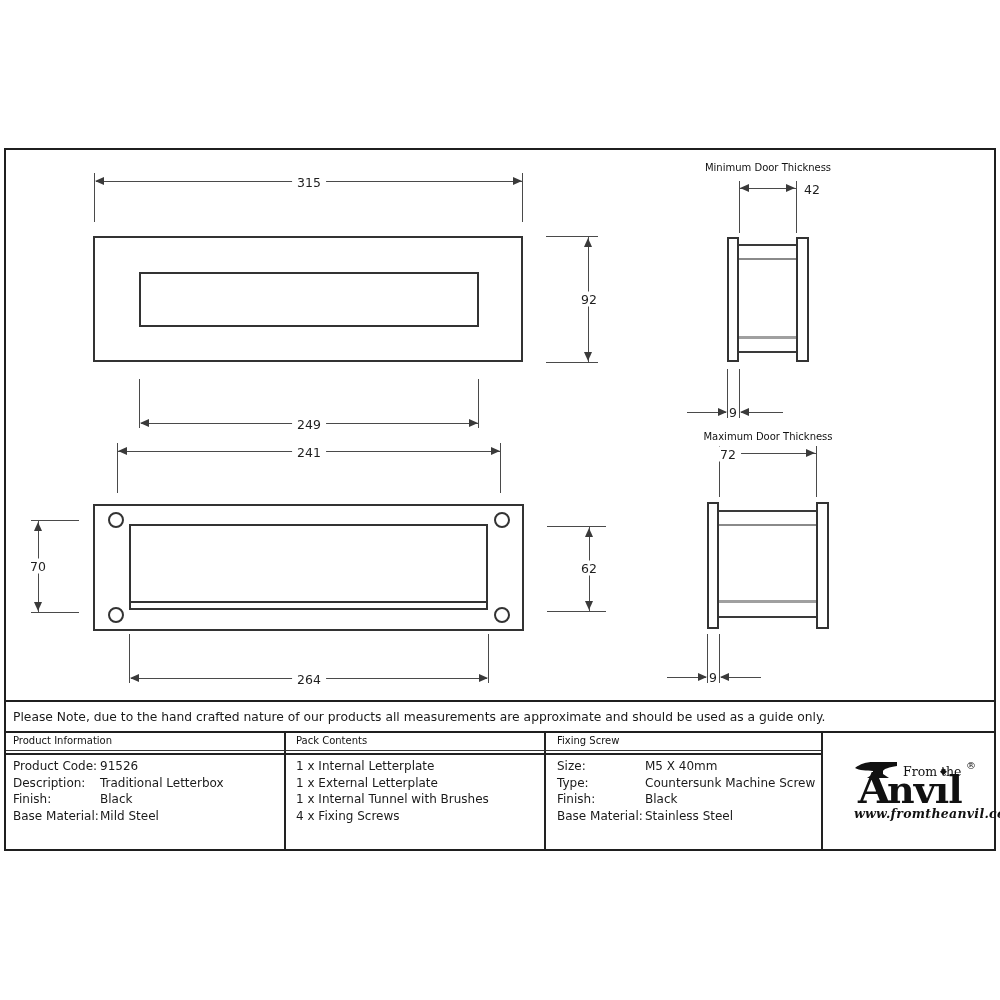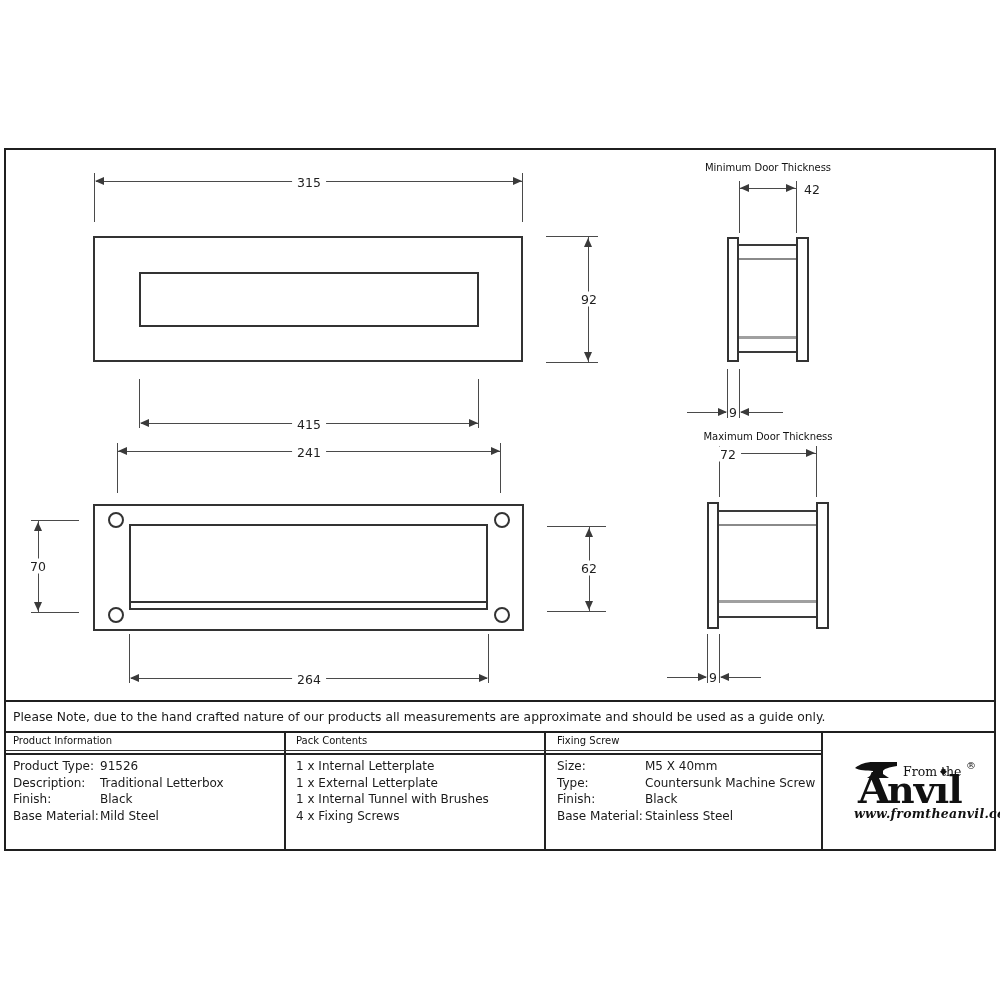--- a/index.html
+++ b/index.html
@@ -37,21 +37,21 @@
     <div class="h" style="left:96px;top:181px;width:426px;"></div>
     <div class="al" style="left:95px;top:177px;"></div>
     <div class="ar" style="left:513px;top:177px;"></div>
     <div class="dim" style="left:309px;top:182px;">315</div>
 
     <div class="v" style="left:139px;top:379px;height:49px;"></div>
     <div class="v" style="left:478px;top:379px;height:49px;"></div>
     <div class="h" style="left:141px;top:423px;width:337px;"></div>
     <div class="al" style="left:140px;top:419px;"></div>
     <div class="ar" style="left:469px;top:419px;"></div>
-    <div class="dim" style="left:309px;top:424px;">415</div>
+    <div class="dim" style="left:309px;top:424px;">249</div>
 
     <div class="h" style="left:546px;top:236px;width:52px;"></div>
     <div class="h" style="left:546px;top:362px;width:52px;"></div>
     <div class="v" style="left:588px;top:237px;height:125px;"></div>
     <div class="au" style="left:584px;top:238px;"></div>
     <div class="ad" style="left:584px;top:352px;"></div>
     <div class="dim" style="left:589px;top:299px;">92</div>
   </div>
 
   <div>
@@ -149,21 +149,21 @@
 
   <div class="frame" style="left:4px;top:731px;width:992px;height:120px;"></div>
   <div class="v" style="left:284px;top:733px;height:116px;width:2px;background:#222;"></div>
   <div class="v" style="left:544px;top:733px;height:116px;width:2px;background:#222;"></div>
   <div class="v" style="left:821px;top:733px;height:116px;width:2px;background:#222;"></div>
   <div class="h" style="left:6px;top:750px;width:815px;height:1px;background:#333;"></div>
   <div class="h" style="left:6px;top:753px;width:815px;height:2px;background:#222;"></div>
 
   <div>
     <div class="hdr" style="left:13px;top:735px;">Product Information</div>
-    <div class="t" style="left:13px;top:759px;">Product Type:</div>
+    <div class="t" style="left:13px;top:759px;">Product Code:</div>
     <div class="t" style="left:100px;top:759px;">91526</div>
     <div class="t" style="left:13px;top:776px;">Description:</div>
     <div class="t" style="left:100px;top:776px;">Traditional Letterbox</div>
     <div class="t" style="left:13px;top:792px;">Finish:</div>
     <div class="t" style="left:100px;top:792px;">Black</div>
     <div class="t" style="left:13px;top:809px;">Base Material:</div>
     <div class="t" style="left:100px;top:809px;">Mild Steel</div>
   </div>
 
   <div>

